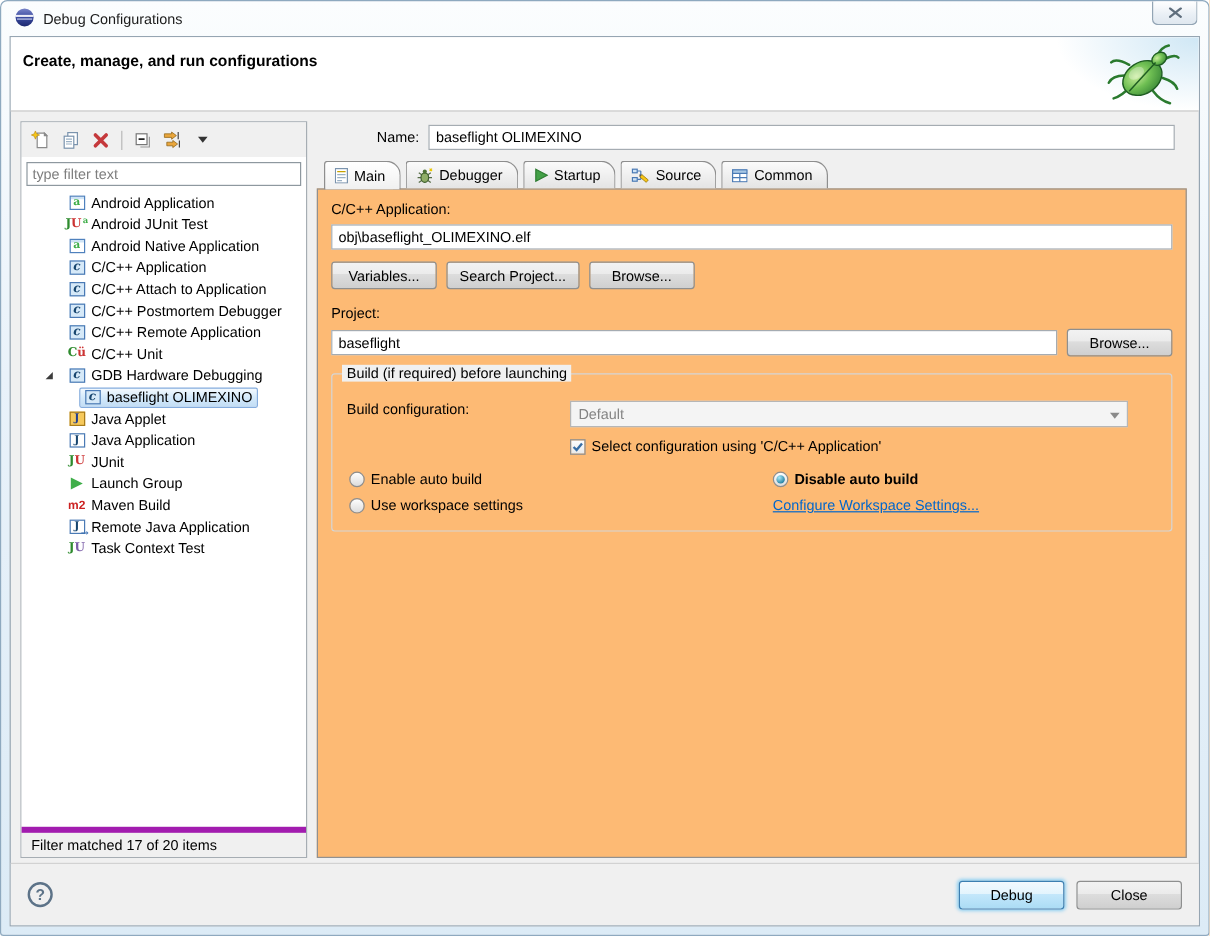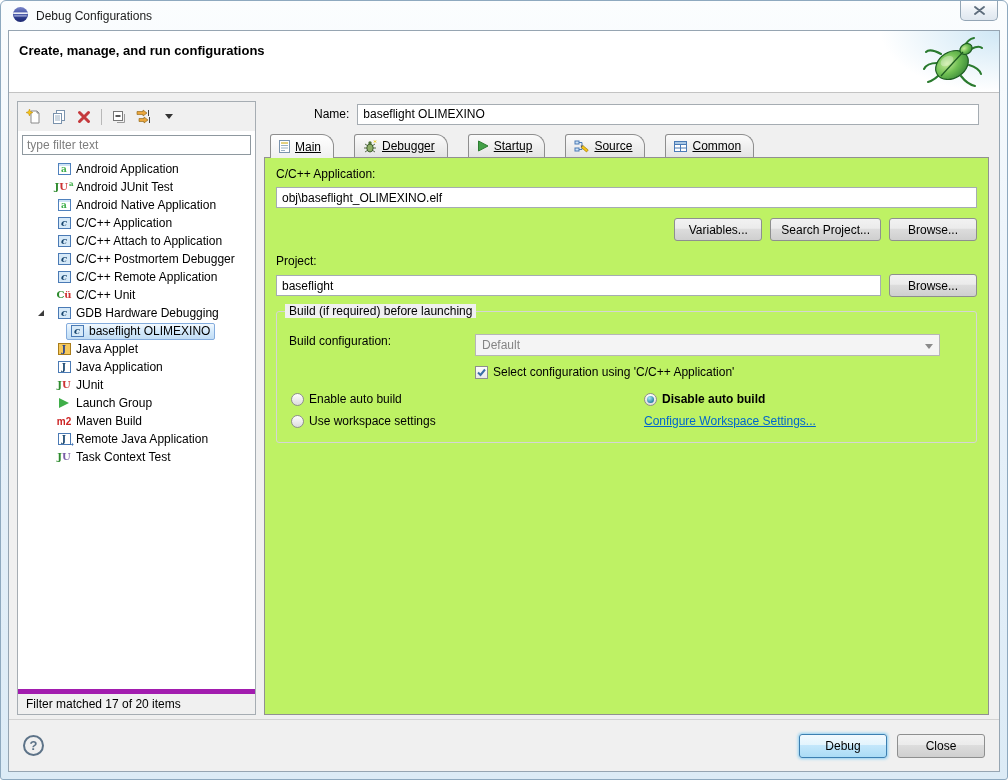--- a/index.html
+++ b/index.html
@@ -55,34 +55,34 @@
   .ico-m2 { color:#cc2222; font:bold 10px "Liberation Sans",sans-serif; }
   .ico-rjava { position:relative; }
   .rj-arrow { position:absolute; right:-2px; bottom:-3px; font-size:8px; color:#3a6fb0; font-weight:bold; }
   .panel-status { height:25px; background:#f0f0f0; border-top:5px solid #a21caf; display:flex; align-items:center; padding:0 8px; flex:none; }
   
   .right-panel { flex:1; display:flex; flex-direction:column; }
   .name-row { height:22px; margin:2px 12px 0 4px; display:flex; align-items:center; flex:none; }
   .name-row label { margin-right:8px;margin-left:46px; }
   .text-input { height:21px; border:1px solid #a5acb2; background:#fff; padding:0 5px; font:12px "Liberation Sans",sans-serif; width:100%; }
   .name-row .text-input { flex:1; }
-  .tabs { display:flex; margin:9px 0 0 4px; height:23px; flex:none; position:relative; z-index:2; gap:20px; padding-left:2px;text-decoration:underline; }
+  .tabs { display:flex; margin:9px 0 0 4px; height:23px; flex:none; position:relative; z-index:2; gap:4px; padding-left:2px; }
   .tab { display:flex; align-items:center; gap:5px; padding:0 12px 0 8px; border:1px solid #8e8e8e; border-bottom:none;
     border-radius:3px 12px 0 0; background:linear-gradient(180deg,#fbfbfb,#e4e4e4); cursor:pointer; }
   .tab.active { background:linear-gradient(180deg,#ffffff,#f0f0f0); height:24px; margin-bottom:-1px; }
-  .tab-content { flex:1; border:1px solid #919191; margin-right:2px; background:#bef264; padding:9px 11px; position:relative; z-index:1; }
+  .tab-content { flex:1; border:1px solid #919191; margin-right:2px; background:#fdba74; padding:9px 11px; position:relative; z-index:1; }
   .field-label { display:block; }
   .row-gap { margin-top:6px; }
   .btn { min-width:88px; height:23px; border:1px solid #8e8f8f; border-radius:3px; padding:0 10px;
     background:linear-gradient(180deg,#f2f2f2 0%,#ebebeb 45%,#dddddd 46%,#cfcfcf 100%);
     font:12px "Liberation Sans",sans-serif; cursor:pointer; }
   .btn.disabled { background:#f4f4f4; border-color:#b5b9bc; color:#9c9c9c; cursor:default; }
   .btn.default { border-color:#3c7fb1; box-shadow:0 0 3px 1px #8ed0f2;
     background:linear-gradient(180deg,#f2f9fe 0%,#e3f4fd 45%,#c4e7fb 46%,#abdcf5 100%); }
-  .btn-row { display:flex; justify-content:flex-end; gap:8px; margin-top:10px; }
+  .btn-row { display:flex; gap:8px; margin-top:10px; }
   .project-row { display:flex; gap:8px; margin-top:6px; align-items:center; }
   .project-row .text-input { flex:1; }
   
   .group { position:relative; border:1px solid #d5d5d5; border-radius:3px; margin-top:14px; padding:22px 12px 14px 12px; }
   .group-title { position:absolute; top:-8px; left:8px; background:#f0f0f0; padding:0 4px; }
   .bg-row1 { display:flex; align-items:flex-start; }
   .bg-label { width:186px; flex:none; }
   .combo { flex:1; margin-right:24px; height:22px; border:1px solid #b6b6b6; background:#f4f4f4; color:#848484;
     display:flex; align-items:center; padding:0 6px; position:relative; }
   .combo .combo-arrow { position:absolute; right:6px; top:9px; width:0; height:0;

